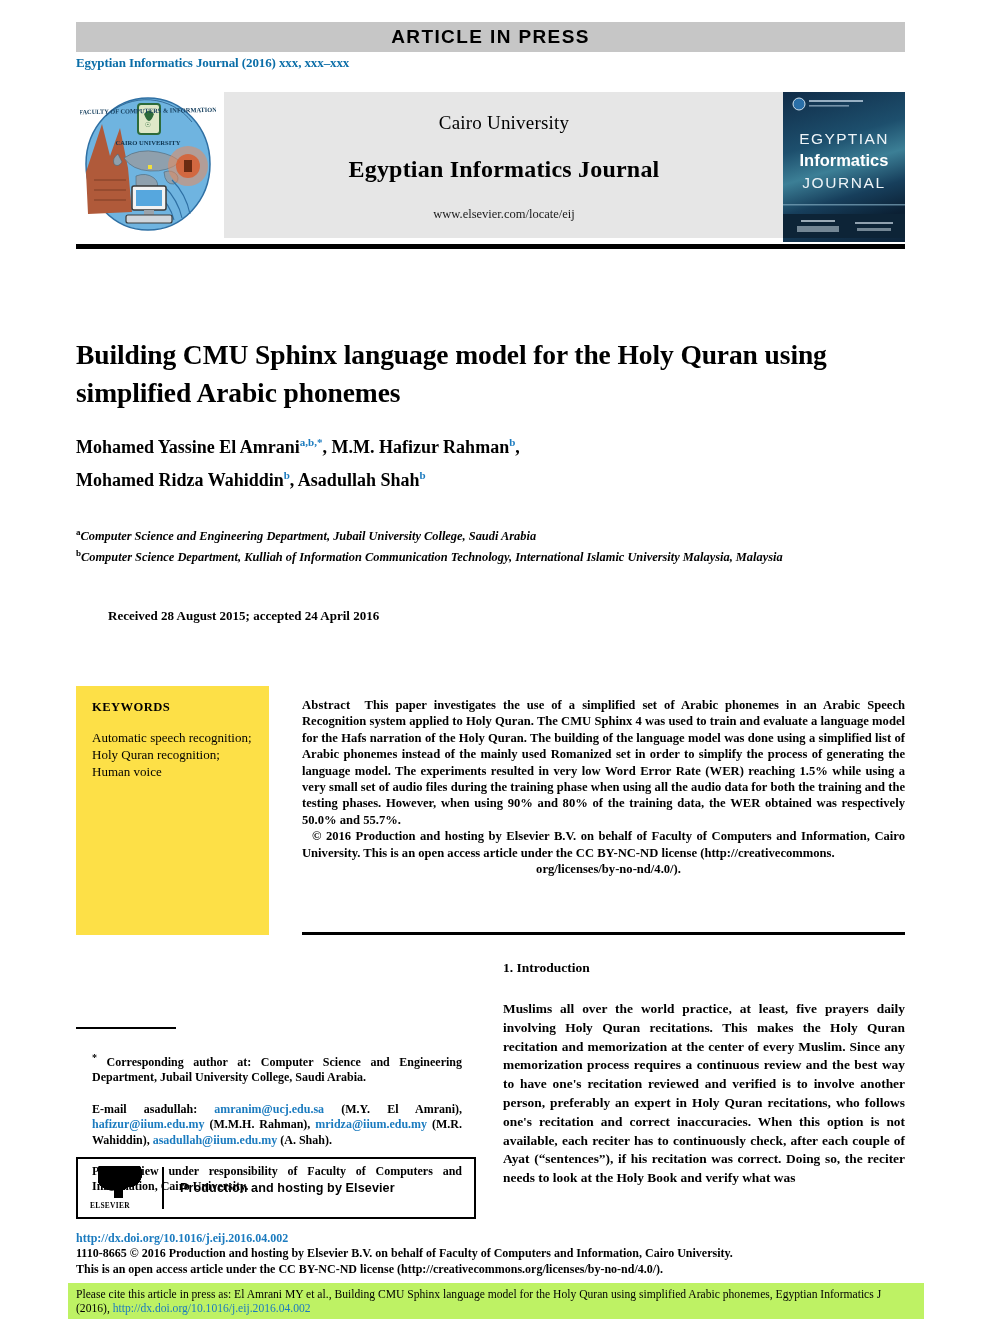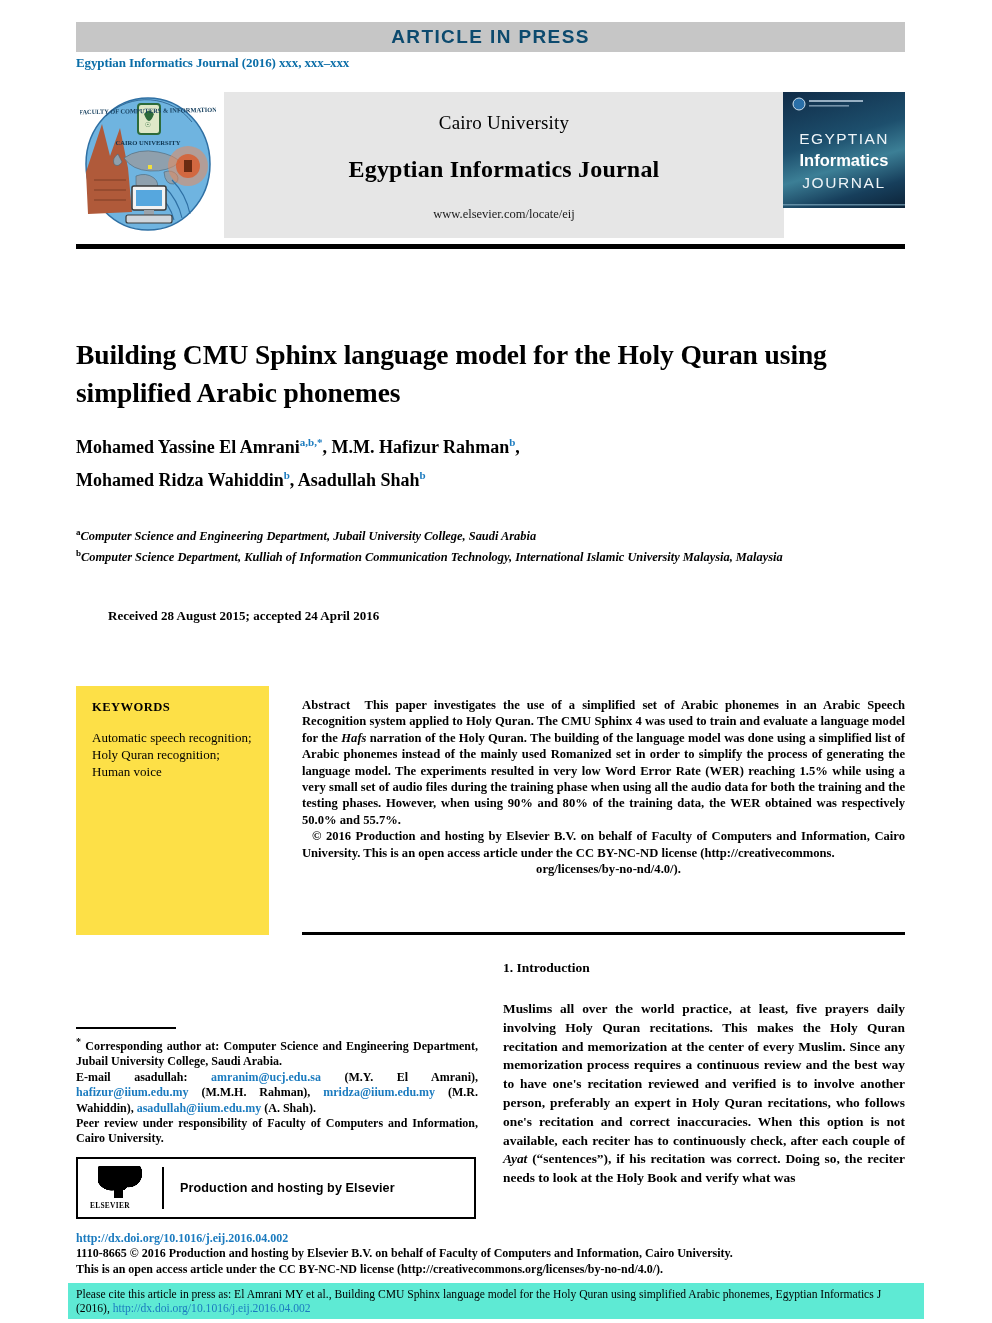--- a/index.html
+++ b/index.html
@@ -29,21 +29,21 @@
     left: 76px;
     top: 22px;
     width: 829px;
     height: 30px;
     background: #c6c6c6;
     display: flex;
     align-items: center;
     justify-content: center;
   }
   .aip-text {
-    color: #0c4a6e;
+    color: #000000;
     font-family: "Liberation Sans", sans-serif;
     font-weight: bold;
     font-size: 19px;
     letter-spacing: 1.4px;
   }
 
   
   .running-head {
     position: absolute;
     left: 76px;
@@ -96,21 +96,21 @@
     color: #1a1a1a;
   }
   .mc-url2 {
     font-size: 12.5px;
     margin-top: 2px;
     color: #1b7bbf;
   }
   .cover {
     position: absolute;
     right: 0px; top: 0px;
-    width: 122px; height: 116px;
+    width: 122px; height: 150px;
     overflow: hidden;
     background: linear-gradient(170deg,#0f2b47 0%,#16405f 38%,#2d6c84 62%,#16405f 78%,#0d2338 100%);
   }
 
   
   .thick-rule {
     position: absolute;
     left: 76px;
     top: 244px;
     width: 829px;
@@ -214,21 +214,21 @@
   }
   .abs-label {
     font-weight: bold;
     letter-spacing: .2px;
   }
   .abs-copy {
     margin-top: 1px;
     text-indent: 10px;
   }
   .abs-copy .tail { display:block; text-align:center; }
-  .ital { font-style: italic; }
+  .ital { }
 
   .abs-rule {
     position: absolute;
     left: 302px;
     top: 932px;
     width: 603px;
     height: 3px;
     background: #000;
   }
 
@@ -266,21 +266,21 @@
     position: absolute;
     left: 76px;
     top: 1034px;
     width: 402px;
     font-family: "Liberation Serif", serif;
     font-weight: bold;
     font-size: 12px;
     line-height: 15.4px;
     text-align: justify;
   }
-  .footnote p { margin: 0; }
+  .footnote p { margin: 16px; }
   .footnote .star { vertical-align: super; font-size: 10px; }
   .lnk { color: #1b7bbf; }
 
   
   .els-box {
     position: absolute;
     left: 76px;
     top: 1157px;
     width: 400px;
     height: 62px;
@@ -351,21 +351,21 @@
     line-height: 15.5px;
   }
 
   
   .cite-box {
     position: absolute;
     left: 68px;
     top: 1283px;
     width: 856px;
     height: 36px;
-    background: #5eead4;
+    background: #bef264;
     padding: 5px 8px;
     box-sizing: border-box;
     font-family: "Liberation Serif", serif;
     font-size: 11.6px;
     line-height: 14.4px;
   }
 </style>
 </head>
 <body>
 

